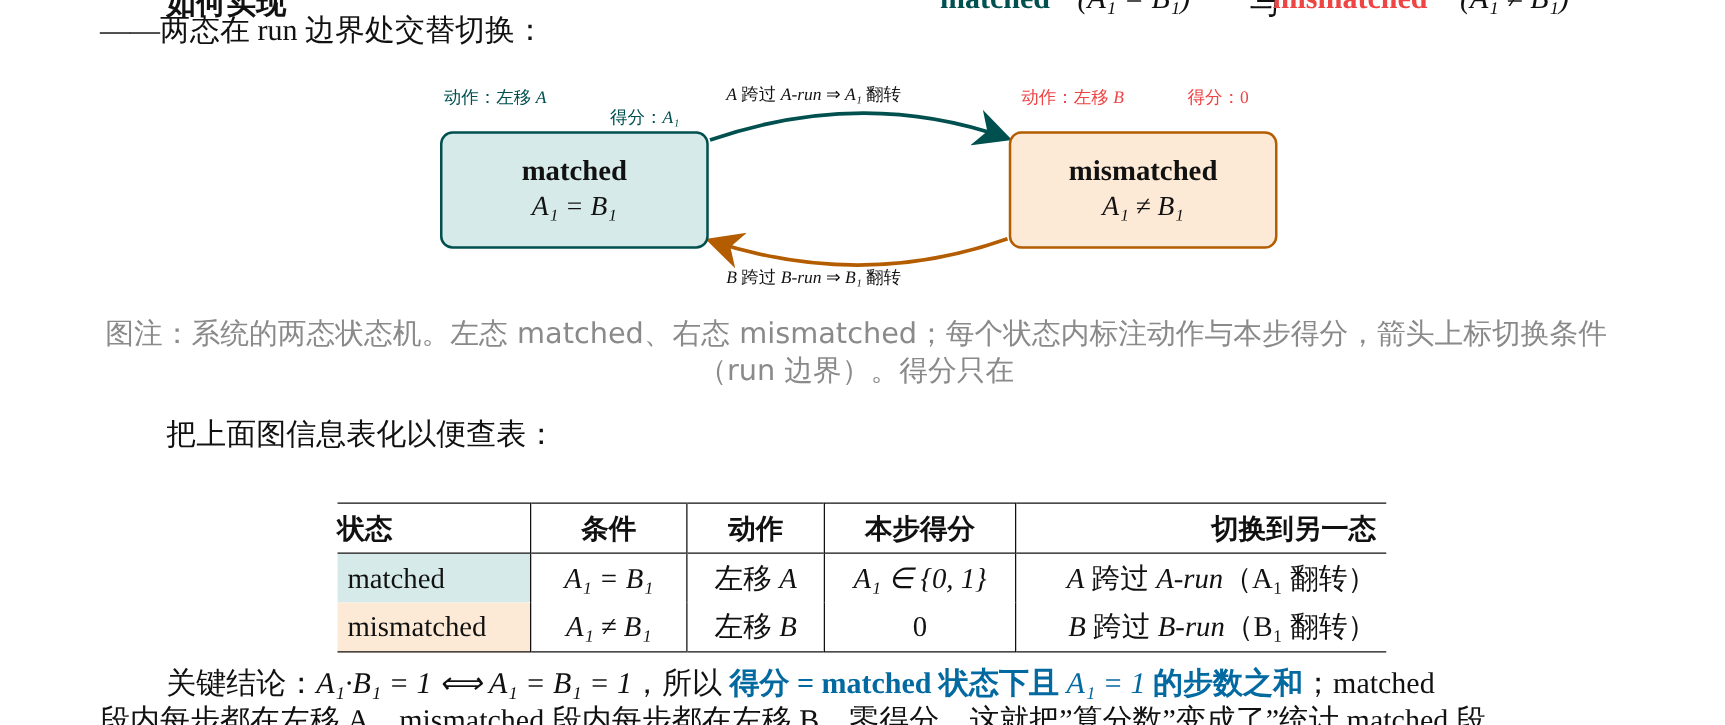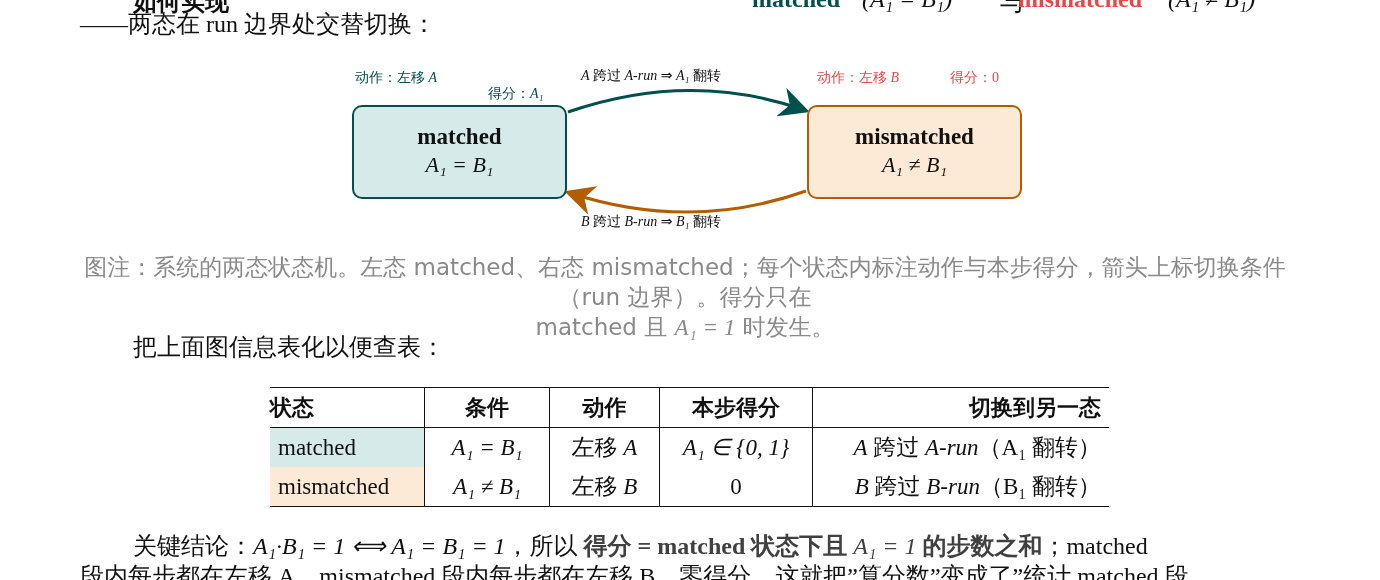--- a/index.html
+++ b/index.html
@@ -8,21 +8,21 @@
     font-family: "DejaVu Serif", "Liberation Serif", serif;
     color: #111;
   }
   .abs { position: absolute; white-space: nowrap; }
   .serif { font-family: "Liberation Serif", "DejaVu Serif", serif; }
   .it { font-style: italic; }
   .bold { font-weight: bold; }
 
   .teal { color: #00504f; }
   .orange { color: #ef4444; }
-  .red { color: #404040; }
+  .red { color: #0369a1; }
 
   
   #line-top { left: 133px; top: -14px; font-size: 24px; }
   #line-2 { left: 80px; top: 8px; font-size: 24px; }
 
   
   .state-box {
     position: absolute; border-radius: 10px; border: 2px solid; box-sizing: border-box;
     text-align: center; font-family: "Liberation Serif", serif;
   }
@@ -32,21 +32,21 @@
   .state-cond { font-size: 22px; font-style: italic; margin-top: 2px; }
   .small-label { font-size: 14px; font-family: "Liberation Serif", serif; }
 
   #caption { left: 80px; top: 252px; width: 1210px; text-align: center; color: #8a8a8a;
     font-family: "DejaVu Sans", sans-serif; font-size: 23px; line-height: 30px; white-space: normal; }
 
   #table-intro { left: 133px; top: 331px; font-size: 24px; font-family: Liberation Mono, monospace; }
 
   
   #summary-table {
-    position: absolute; left: 270px; top: 387px; border-collapse: collapse;
+    position: absolute; left: 270px; top: 402px; border-collapse: collapse;
     font-family: "Liberation Serif", serif; font-size: 23px;
   }
   #summary-table th, #summary-table td { padding: 0 8px; height: 39px; white-space: nowrap; }
   #summary-table thead tr { border-top: 1.5px solid #111; border-bottom: 1px solid #111; }
   #summary-table tbody tr:last-child { border-bottom: 1.5px solid #111; }
   #summary-table th { font-weight: bold; font-size: 22px; }
   #summary-table .vr { border-left: 1px solid #111; }
   #summary-table .c { text-align: center; }
   #summary-table .l { text-align: right; }
   .row-matched td.state { background: #d6ebe9; }
@@ -121,25 +121,20 @@
   <span class="it">B</span>
   <span>跨过</span>
   <span class="it">B-run</span>
   <span>⇒</span>
   <span class="it">B₁</span>
   <span>翻转</span>
 </div>
 
 <div class="abs" id="caption">
   <div>图注：系统的两态状态机。左态 matched、右态 mismatched；每个状态内标注动作与本步得分，箭头上标切换条件（run 边界）。得分只在</div>
-  <div>
-    <span>matched 且</span>
-    <span class="it serif">A₁ = 1</span>
-    <span>时发生。</span>
-  </div>
 </div>
 
 <div class="abs" id="table-intro">把上面图信息表化以便查表：</div>
 
 <table id="summary-table">
   <thead>
     <tr>
       <th class="state-h">状态</th>
       <th class="vr c" style="width:108px">条件</th>
       <th class="vr c" style="width:93px">动作</th>

